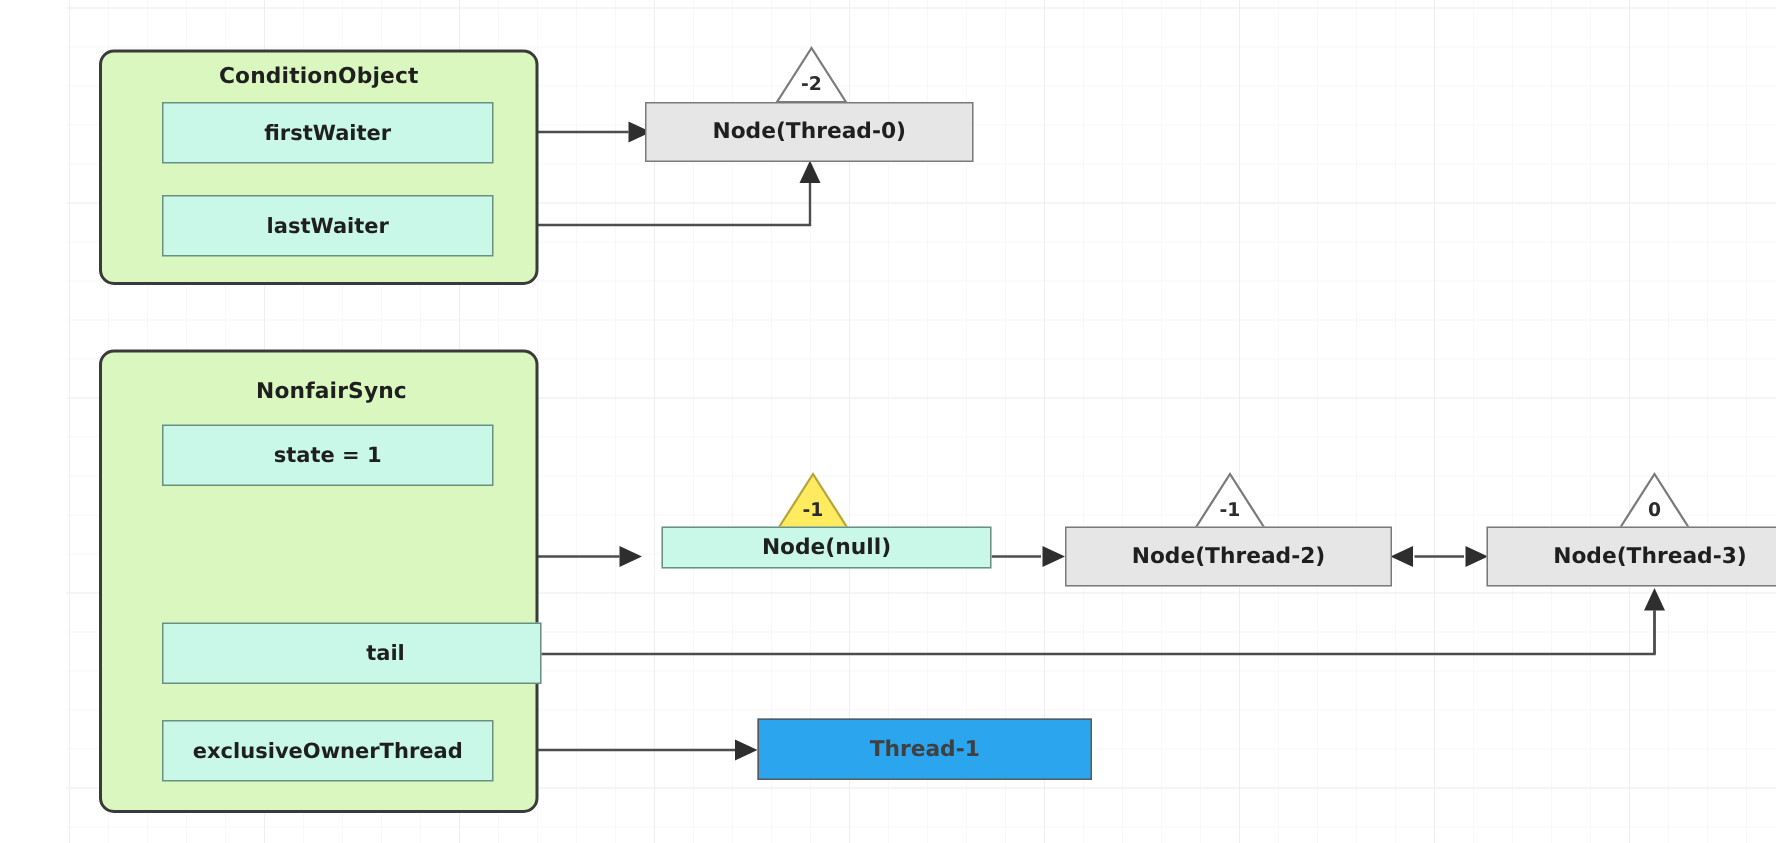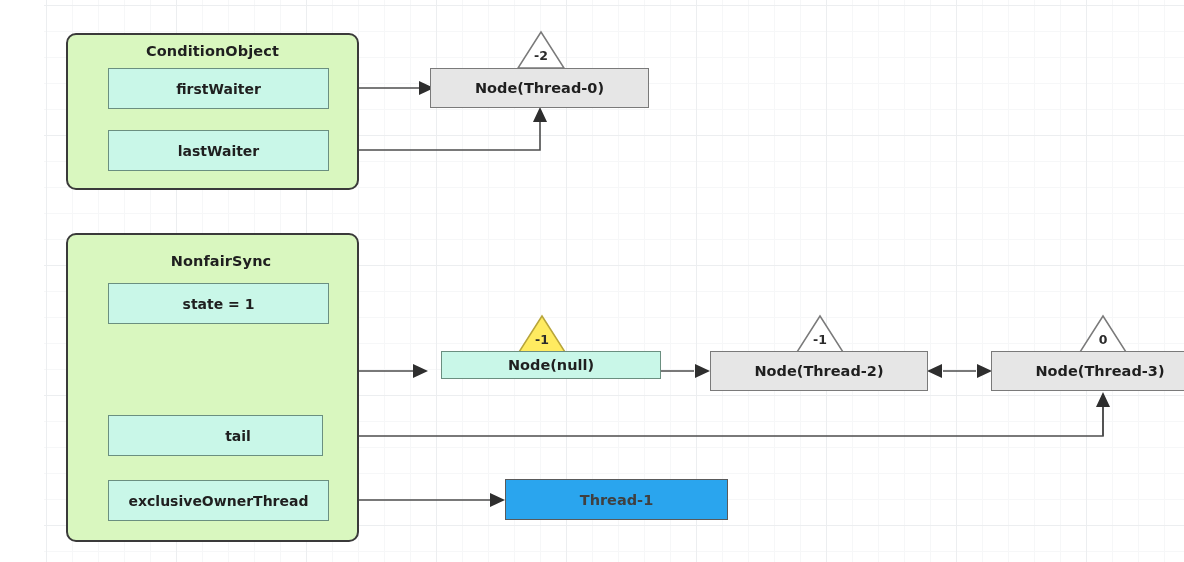--- a/index.html
+++ b/index.html
@@ -174,21 +174,21 @@
 
   <div class="abs container-box" style="left:22px; top:233px; width:293px; height:309px;">
     <div class="container-title" style="top:18px;padding-left:17px;">NonfairSync</div>
   </div>
 
   <div class="abs field-box" style="left:64px; top:283px; width:221px; height:41px;justify-content:center;">
     <span>state = 1</span>
   </div>
 
 
-  <div class="abs field-box" style="left:64px; top:415px; width:215px; height:41px;padding-left:45px;">
+  <div class="abs field-box" style="left:64px; top:415px; width:253px; height:41px;padding-left:45px;">
     <span>tail</span>
   </div>
 
   <div class="abs field-box" style="left:64px; top:480px; width:221px; height:41px;">
     <span>exclusiveOwnerThread</span>
   </div>
 
   <div class="abs tri-wrap" style="left:472px; top:30px; width:50px; height:40px;">
     <svg width="50" height="40" viewBox="0 0 50 40">
       <polygon points="25,2 48,38 2,38" fill="#ffffff" stroke="#7a7a7a" stroke-width="1.5"></polygon>

